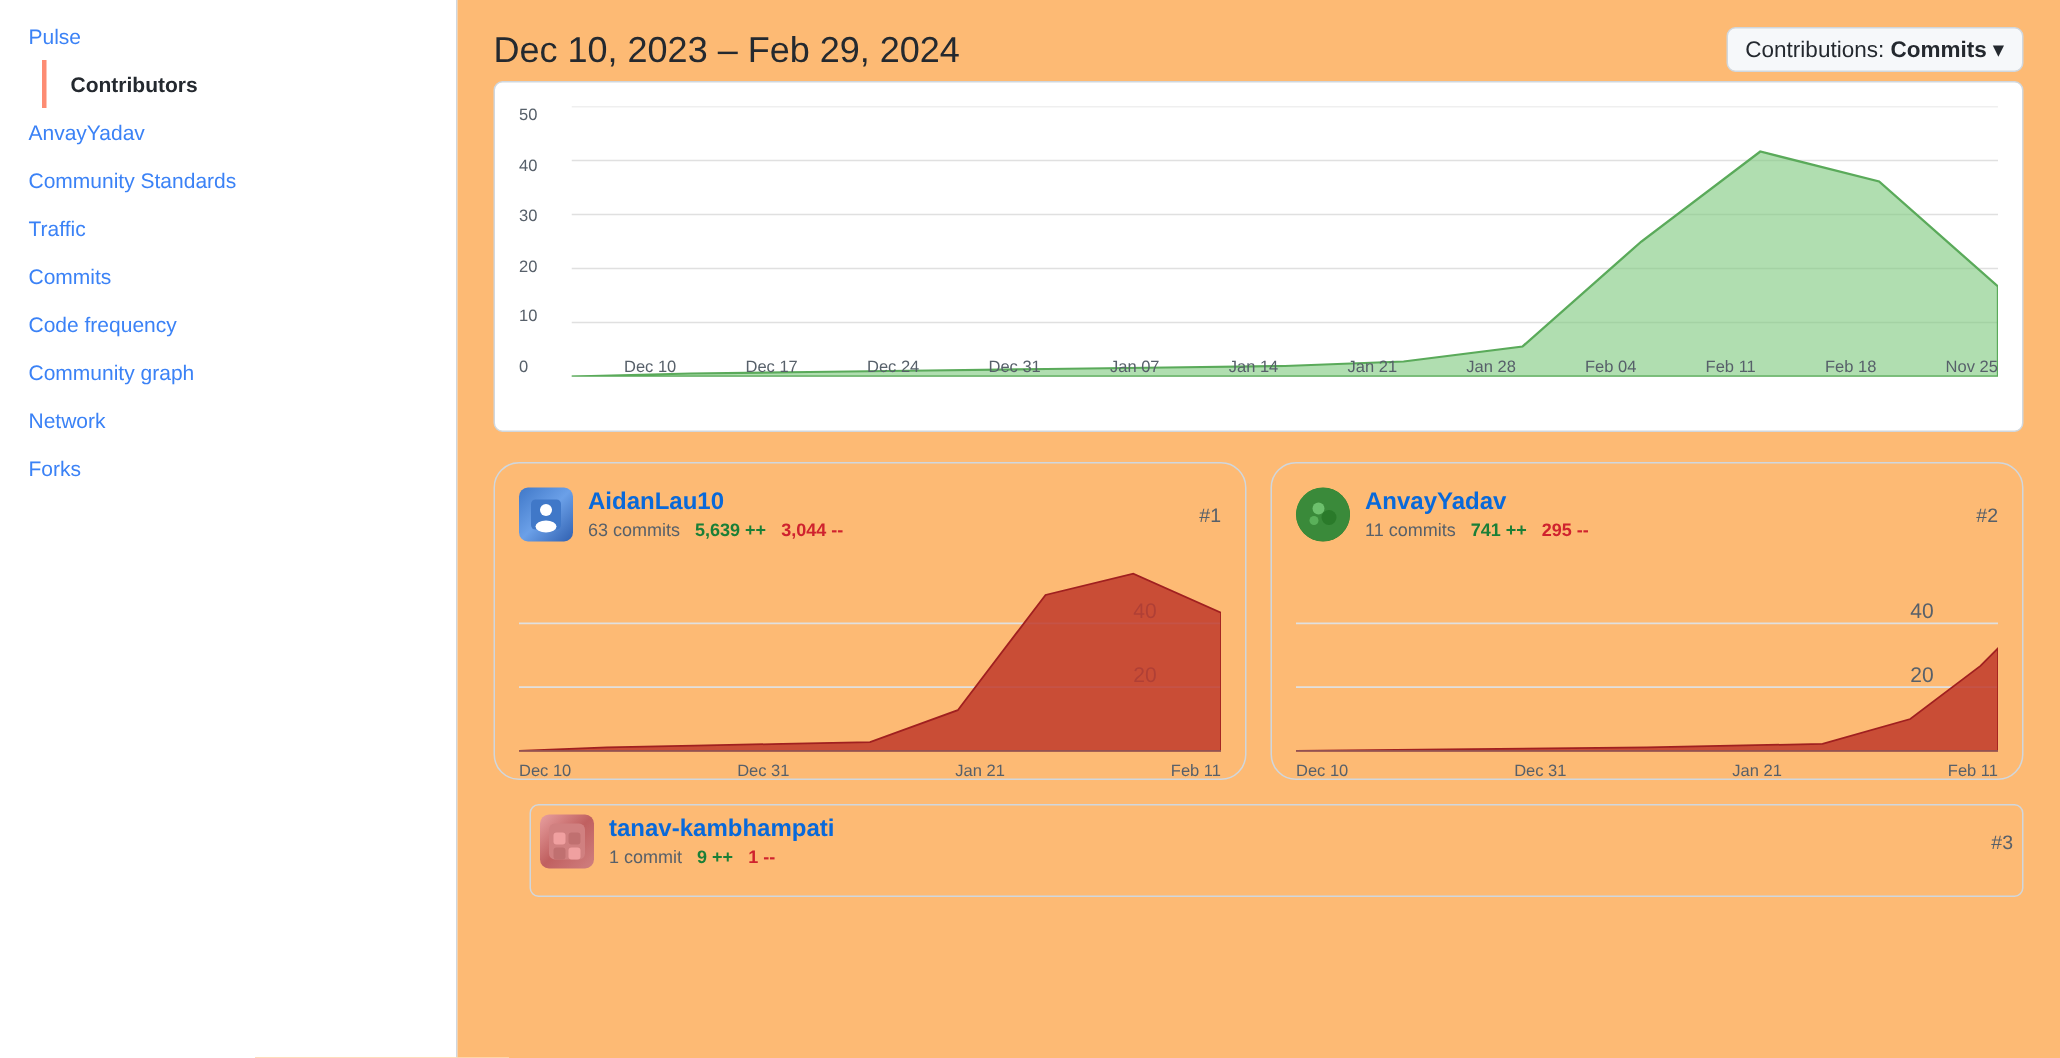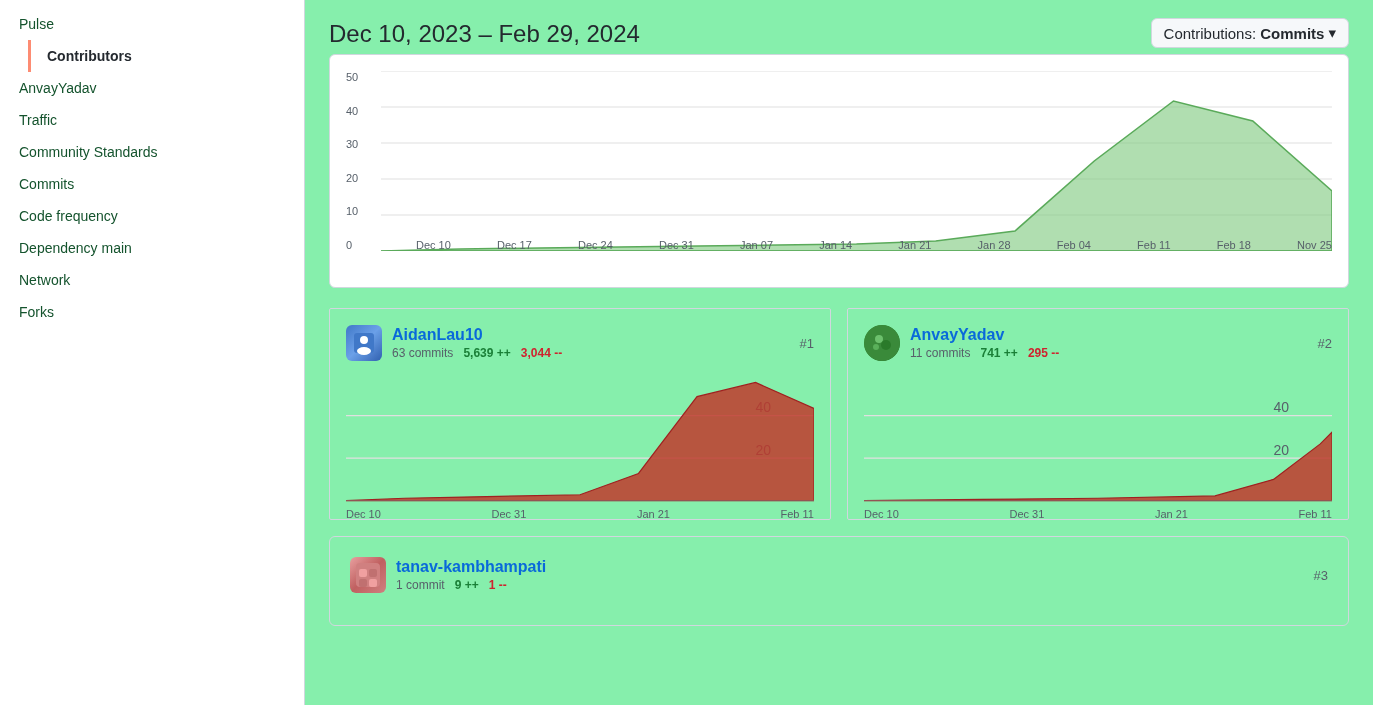--- a/index.html
+++ b/index.html
@@ -1,72 +1,72 @@
 <!DOCTYPE html>
 <html><head>
   <meta charset="utf-8">
   <style>
     * { box-sizing: border-box; margin: 0; padding: 0; }
     body { font-family: -apple-system, BlinkMacSystemFont, "Segoe UI", Helvetica, Arial, sans-serif; font-size: 14px; color: #24292f; background: #fff; display: flex; height: 705px; overflow: hidden; }
 
     
     .sidebar { width: 305px; min-width: 305px; border-right: 1px solid #d0d7de; padding-top: 8px; overflow-y: auto; }
-    .sidebar-item { display: block; padding: 8px 16px; color: #14532d; text-decoration: none; cursor: pointer; border-left: 3px solid transparent; font-size: 14px; }
+    .sidebar-item { display: block; padding: 8px 16px; color: #3b82f6; text-decoration: none; cursor: pointer; border-left: 3px solid transparent; font-size: 14px; }
     .sidebar-item.active { font-weight: 600; border-left: 3px solid #fd8c73; color: #24292f; margin-left: 28px; }
 
     
-    .main { flex: 1; overflow-y: auto; padding: 20px 24px; background: #86efac; }
+    .main { flex: 1; overflow-y: auto; padding: 20px 24px; background: #fdba74; }
 
     .date-header { font-size: 24px; font-weight: 400; color: #24292f; margin-bottom: 6px; }
     .subtitle { font-size: 13px; color: #57606a; margin-bottom: 16px; }
 
     .contributions-btn { float: right; margin-top: -36px; background: #f6f8fa; border: 1px solid #d0d7de; border-radius: 6px; padding: 5px 12px; font-size: 15px; cursor: pointer; color: #24292f; display: flex; align-items: center; gap: 4px; }
 
     
     .main-chart-container { background: #fff; border: 1px solid #d0d7de; border-radius: 6px; padding: 16px; margin-bottom: 20px; }
     .chart-area { position: relative; height: 200px; width: 100%; }
     .chart-labels-y { position: absolute; left: 0; top: 0; bottom: 20px; display: flex; flex-direction: column-reverse; justify-content: space-between; width: 30px; color: #57606a; font-size: 11px; }
     .chart-plot { position: absolute; left: 35px; right: 0; top: 0; bottom: 20px; }
     .chart-x-labels { position: absolute; left: 35px; right: 0; bottom: 0; display: flex; justify-content: space-between; color: #57606a; font-size: 11px; }
 
     
     .contributors-grid { display: grid; grid-template-columns: 1fr 1fr; gap: 16px; margin-bottom: 16px; }
-    .contributor-card { border: 1px solid #d0d7de; border-radius: 2px; padding: 16px; }
+    .contributor-card { border: 1px solid #d0d7de; border-radius: 17px; padding: 16px; }
     .contributor-header { display: flex; align-items: center; gap: 10px; margin-bottom: 12px; }
     .contributor-avatar { width: 36px; height: 36px; border-radius: 50%; overflow: hidden; flex-shrink: 0; }
     .contributor-info { flex: 1; }
     .contributor-name { font-size: 16px; font-weight: 600; color: #0969da; text-decoration: none; }
     .contributor-stats { font-size: 12px; color: #57606a; margin-top: 2px; }
     .stat-additions { color: #1a7f37; font-weight: 600; }
     .stat-deletions { color: #cf222e; font-weight: 600; }
     .contributor-rank { color: #57606a; font-size: 13px; margin-left: auto; }
     .mini-chart { height: 130px; position: relative; }
 
     
-    .contributor-card-single { border: 1px solid #d0d7de; border-radius: 6px; padding: 20px; }
+    .contributor-card-single { border: 1px solid #d0d7de; border-radius: 6px; padding: 6px; margin-left: 24px; }
 
     
     .avatar-aidan { background: linear-gradient(135deg, #4078c8 0%, #6ba0e8 50%, #3060b0 100%); border-radius: 6px; width: 36px; height: 36px; display: flex; align-items: center; justify-content: center; }
     .avatar-anv { background: radial-gradient(circle at 40% 40%, #7bc87b, #2d8a2d, #1a5a1a); border-radius: 50%; width: 36px; height: 36px; }
     .avatar-tanav { background: linear-gradient(135deg, #e8a0a0 0%, #c06060 50%, #d08080 100%); border-radius: 6px; width: 36px; height: 36px; display: flex; align-items: center; justify-content: center; }
 
     .clearfix::after { content: ''; display: table; clear: both; }
   </style>
 </head>
 <body>
 
 <nav class="sidebar">
   <a class="sidebar-item">Pulse</a>
   <a class="sidebar-item active">Contributors</a>
   <a class="sidebar-item">AnvayYadav</a>
+  <a class="sidebar-item">Community Standards</a>
   <a class="sidebar-item">Traffic</a>
-  <a class="sidebar-item">Community Standards</a>
   <a class="sidebar-item">Commits</a>
   <a class="sidebar-item">Code frequency</a>
-  <a class="sidebar-item">Dependency main</a>
+  <a class="sidebar-item">Community graph</a>
   <a class="sidebar-item">Network</a>
   <a class="sidebar-item">Forks</a>
 </nav>
 
 <div class="main">
   <div class="clearfix">
     <h1 class="date-header">Dec 10, 2023 – Feb 29, 2024</h1>
     <button class="contributions-btn">
       <span>Contributions: <strong>Commits</strong></span>
       <span>▾</span>

